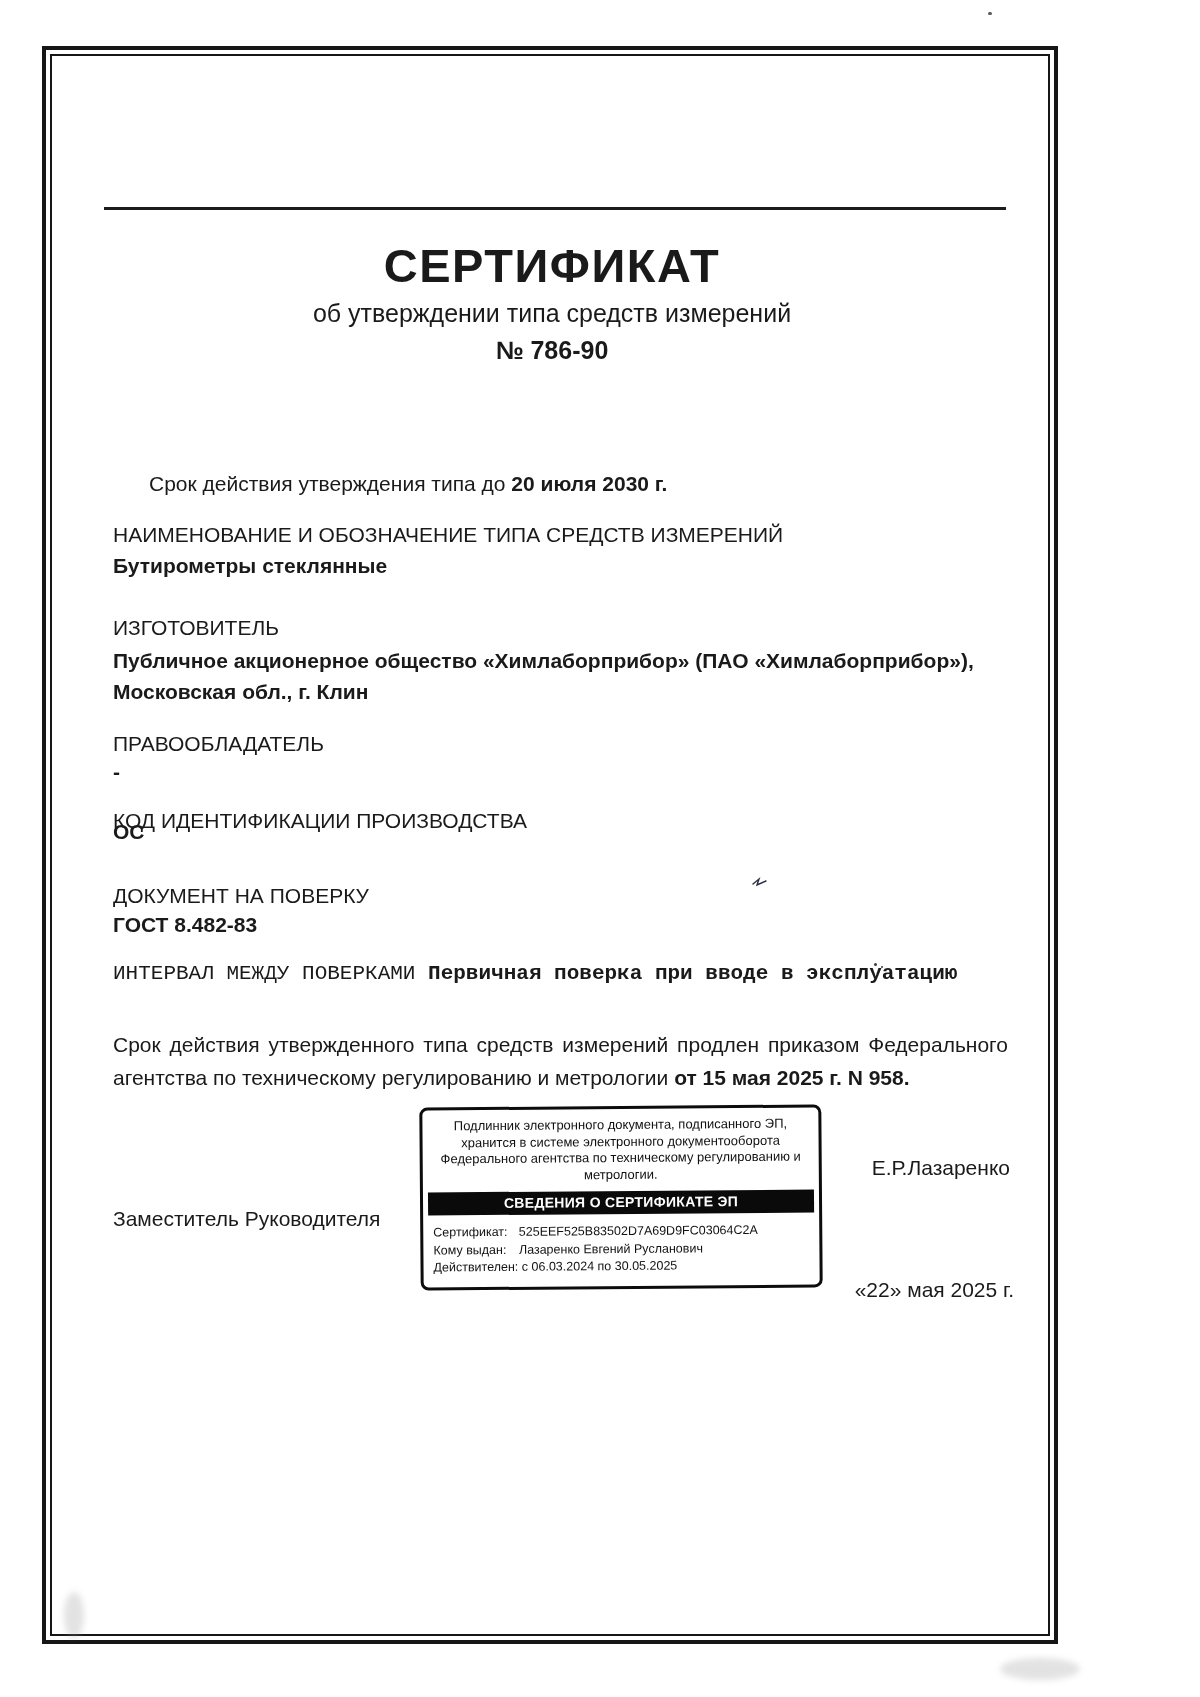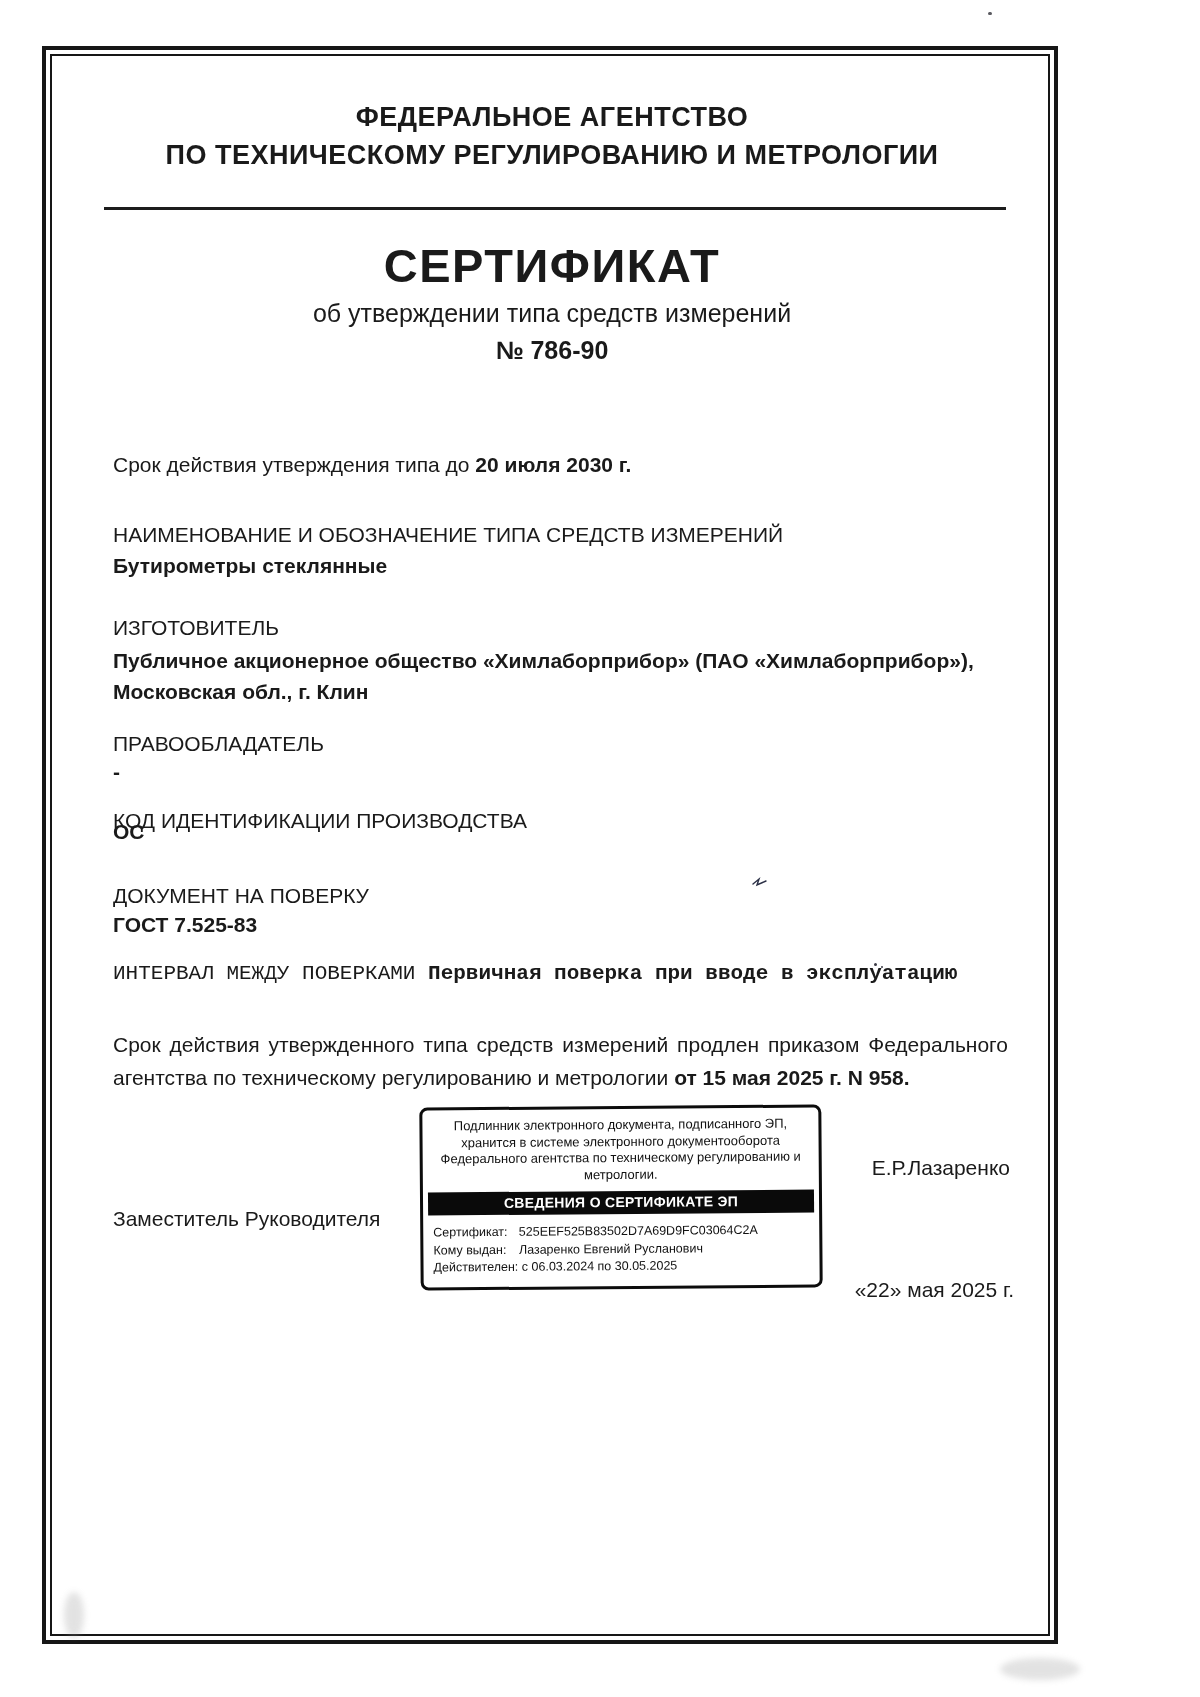--- a/index.html
+++ b/index.html
@@ -164,49 +164,45 @@
 </style>
 </head>
 <body>
 
 <div class="page">
 
   <div class="frame">
     <div class="frame-inner"></div>
   </div>
 
-  <div class="abs header-block">
-    <div>ФЕДЕРАЛЬНОЕ АГЕНТСТВО</div>
-    <div>ПО ТЕХНИЧЕСКОМУ РЕГУЛИРОВАНИЮ И МЕТРОЛОГИИ</div>
-  </div>
 
   <div class="abs header-divider"></div>
 
   <div class="abs doc-title">СЕРТИФИКАТ</div>
   <div class="abs doc-subtitle">об утверждении типа средств измерений</div>
   <div class="abs doc-number">№ 786-90</div>
 
-  <div class="abs body-text" style="top:450px;">
+  <div class="abs body-text" style="top:469px;margin-left:36px;">
     <span>Срок действия утверждения типа до </span><span class="b">20 июля 2030 г.</span>
   </div>
 
   <div class="abs body-text" style="top:520px;">НАИМЕНОВАНИЕ И ОБОЗНАЧЕНИЕ ТИПА СРЕДСТВ ИЗМЕРЕНИЙ</div>
   <div class="abs body-text b" style="top:551px;">Бутирометры стеклянные</div>
 
   <div class="abs body-text" style="top:613px;">ИЗГОТОВИТЕЛЬ</div>
   <div class="abs body-text b" style="top:645px; line-height:31px;">Публичное акционерное общество «Химлаборприбор» (ПАО «Химлаборприбор»), Московская обл., г. Клин</div>
 
   <div class="abs body-text" style="top:729px;">ПРАВООБЛАДАТЕЛЬ</div>
   <div class="abs body-text b" style="top:757px;">-</div>
 
   <div class="abs body-text" style="top:806px;">КОД ИДЕНТИФИКАЦИИ ПРОИЗВОДСТВА</div>
   <div class="abs body-text b" style="top:817px;">ОС</div>
 
   <div class="abs body-text" style="top:881px;">ДОКУМЕНТ НА ПОВЕРКУ</div>
-  <div class="abs body-text b" style="top:910px;">ГОСТ 7.525-83</div>
+  <div class="abs body-text b" style="top:910px;">ГОСТ 8.482-83</div>
 
   <div class="abs body-text" style="top:959px;font-family:Liberation Mono, monospace;">
     <span>ИНТЕРВАЛ МЕЖДУ ПОВЕРКАМИ </span><span class="b">Первичная поверка при вводе в эксплуатацию</span>
   </div>
 
   <div class="abs body-text justify" style="top:1028px;">
     <span>Срок действия утвержденного типа средств измерений продлен приказом Федерального агентства по техническому регулированию и метрологии </span><span class="b">от 15 мая 2025 г. N 958.</span>
   </div>
 
   <div class="abs sig-position">Заместитель Руководителя</div>

